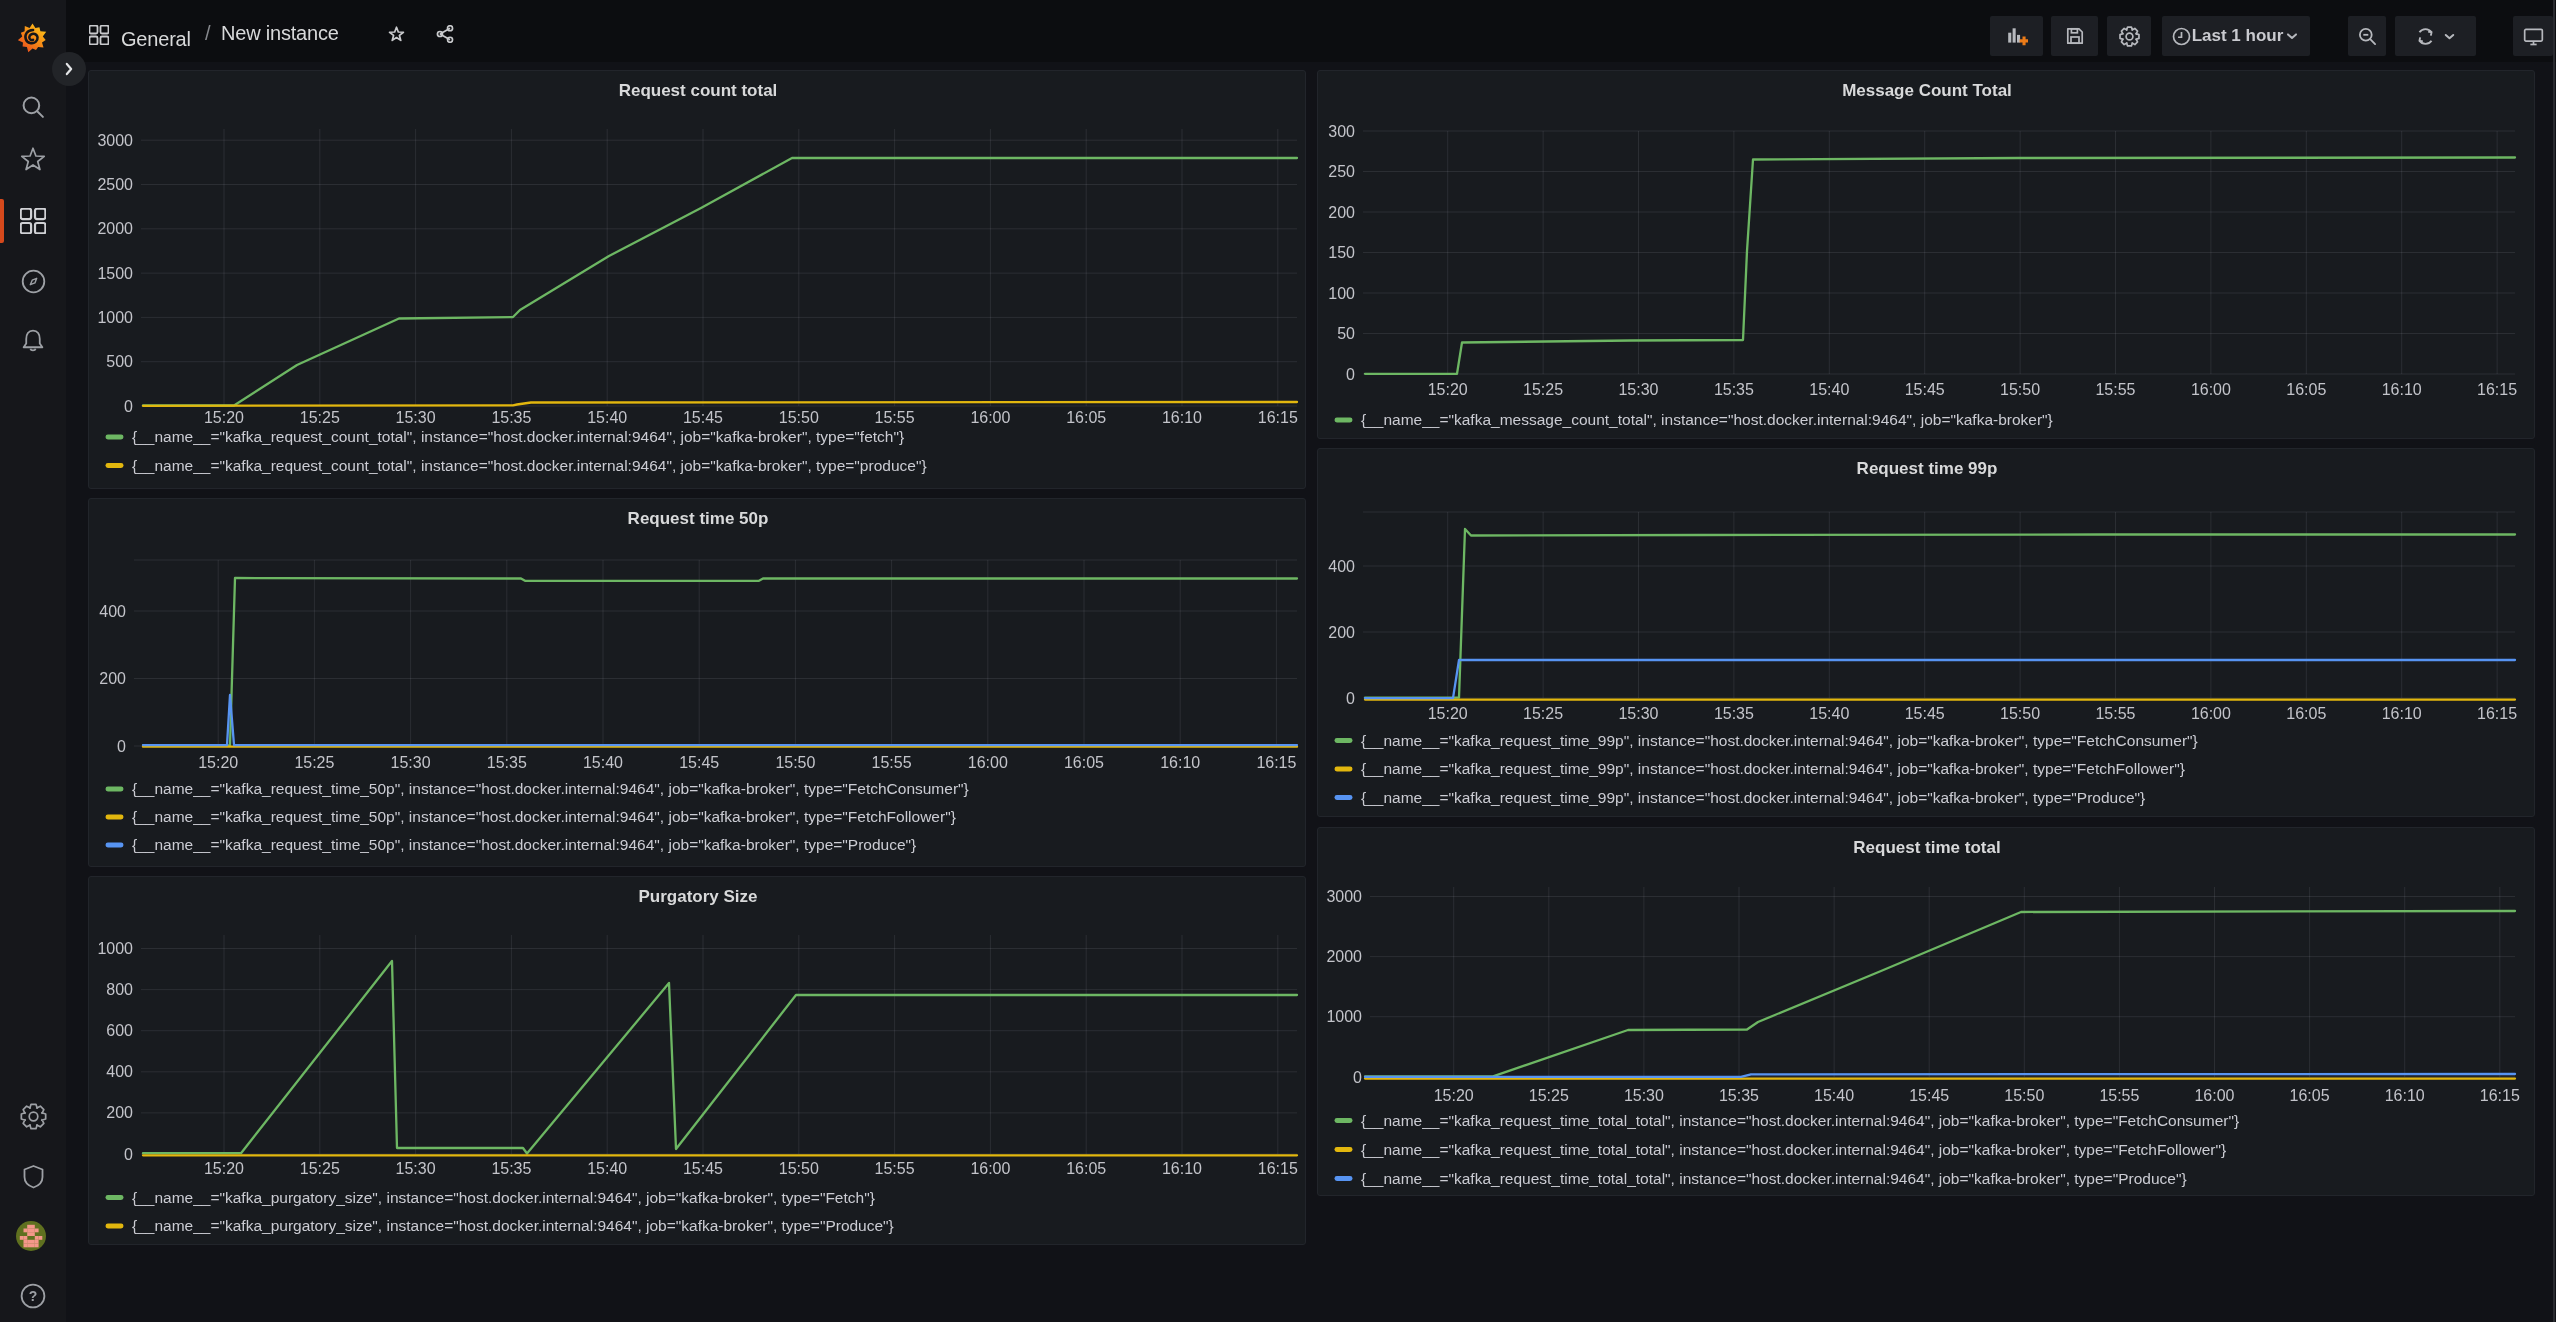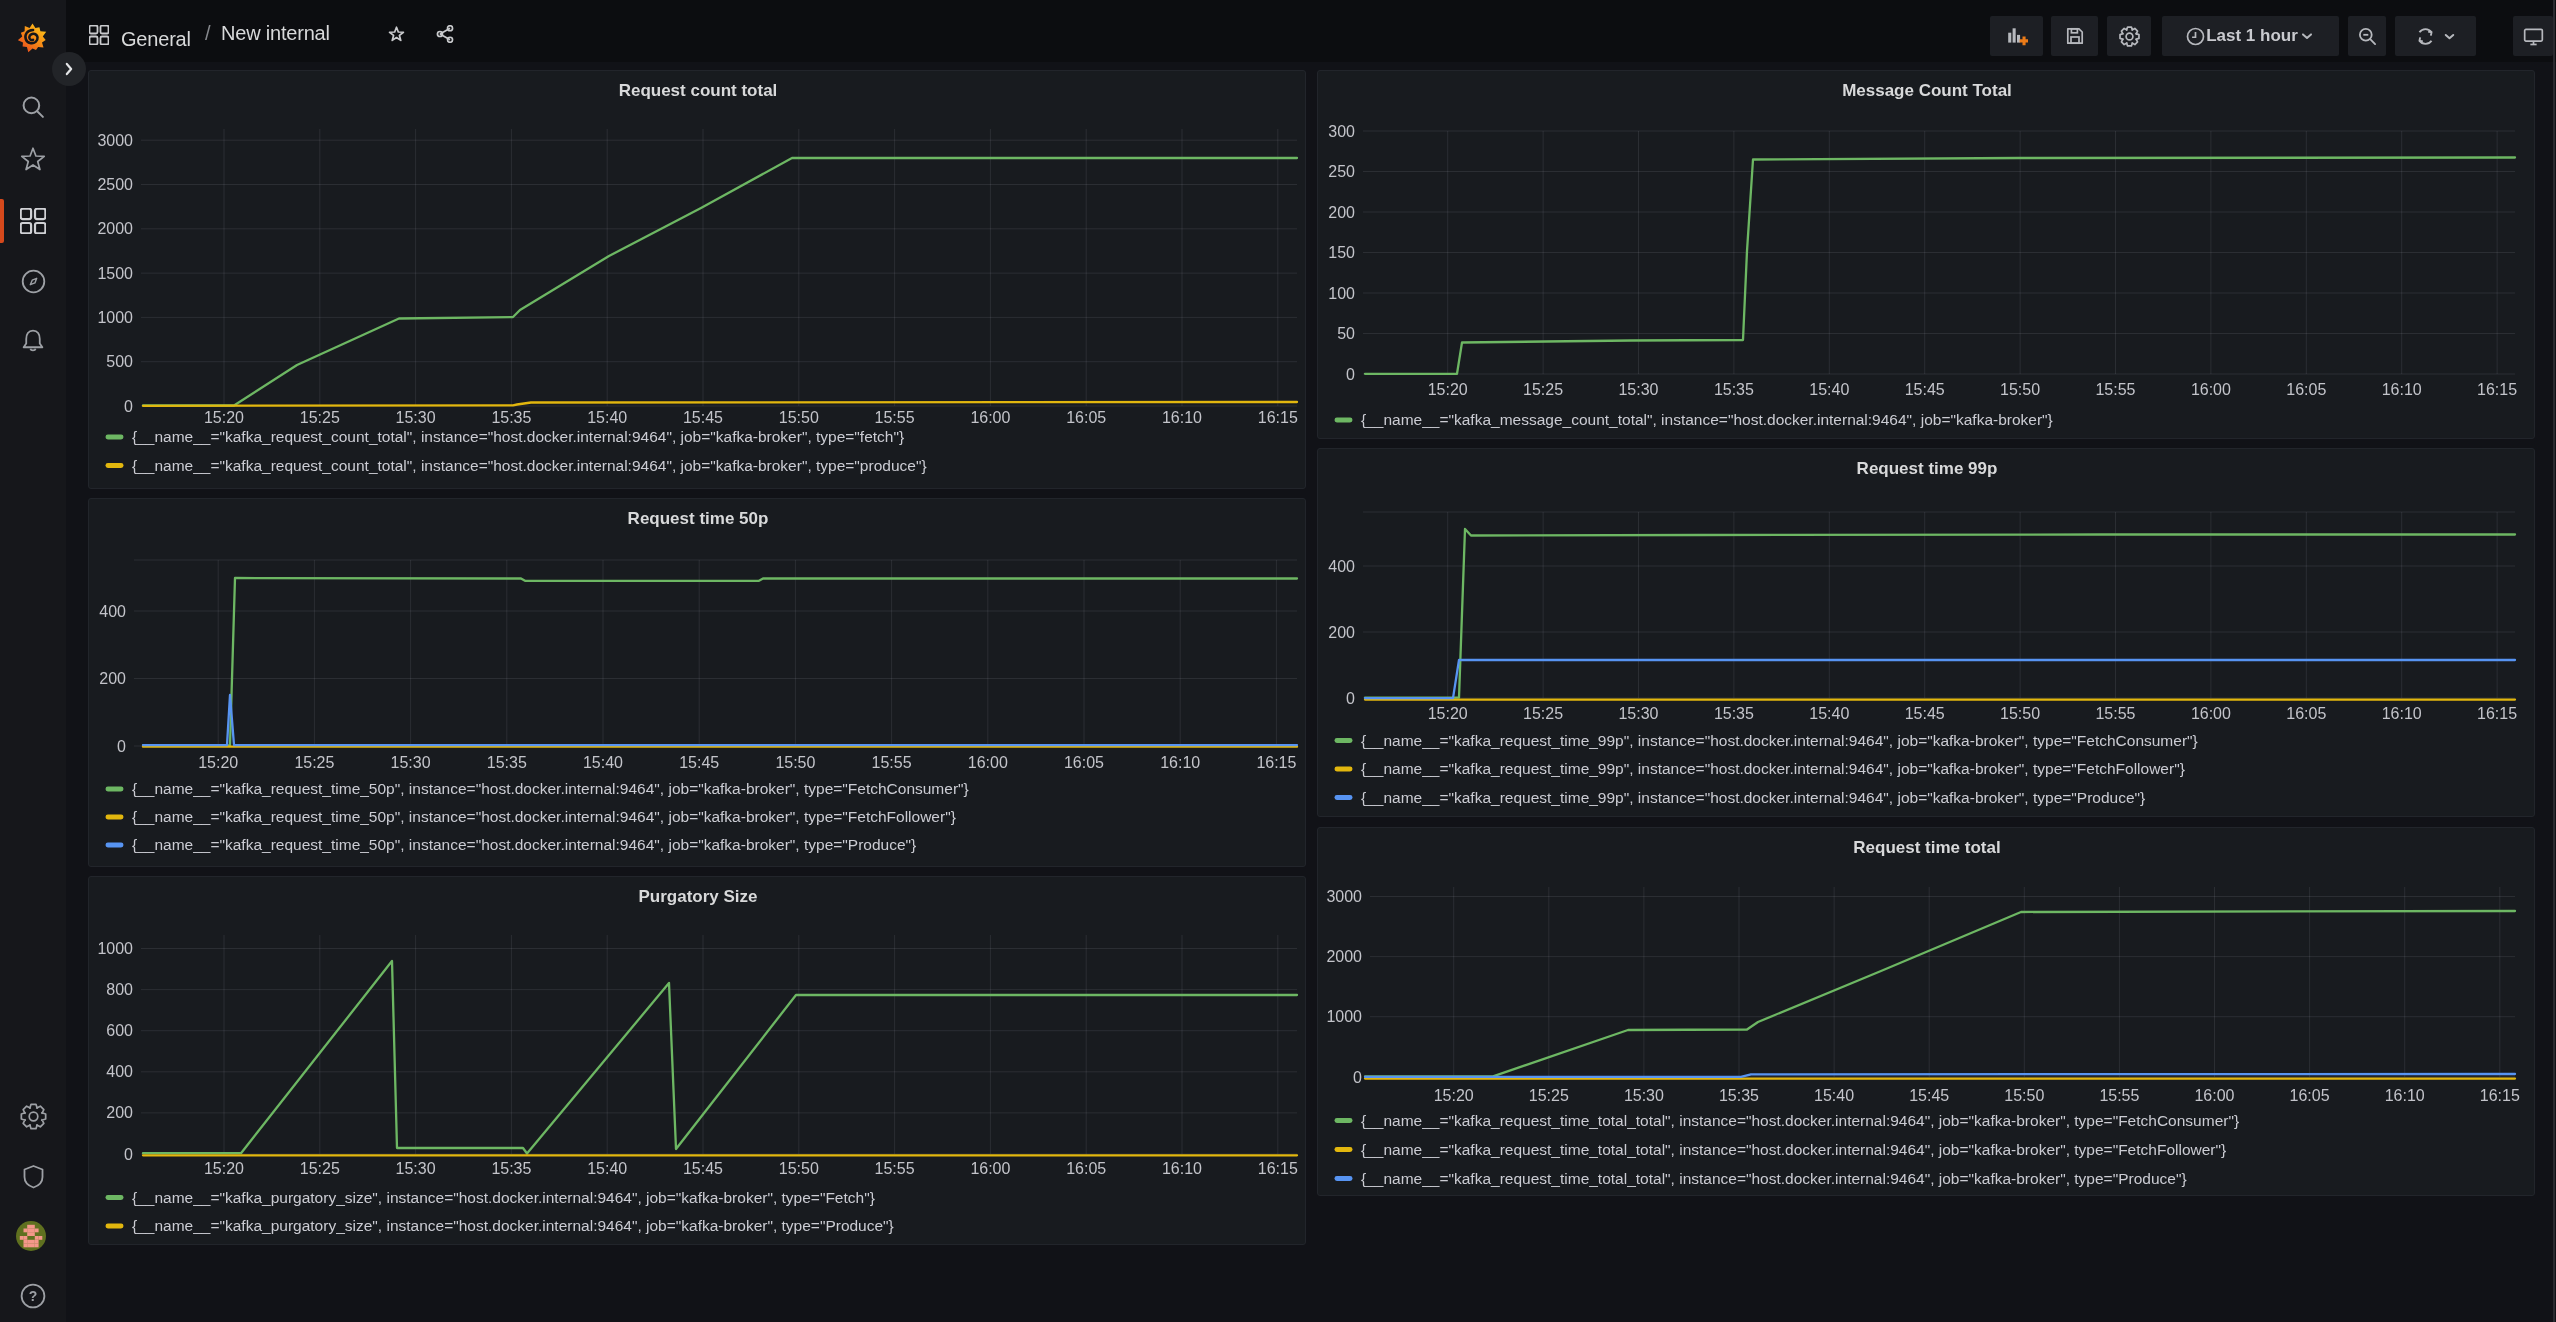--- a/index.html
+++ b/index.html
@@ -111,21 +111,21 @@
       </svg>
     </div>
 <div style="position:absolute;left:89px;top:25px"><svg width="20" height="20" viewBox="0 0 20 20" style="">
         <rect x="0.5" y="0.5" width="8.0" height="8.0" rx="1.5" fill="none" stroke="#c9cacd" stroke-width="1.8"></rect>
         <rect x="0.5" y="11.5" width="8.0" height="8.0" rx="1.5" fill="none" stroke="#c9cacd" stroke-width="1.8"></rect>
         <rect x="11.5" y="0.5" width="8.0" height="8.0" rx="1.5" fill="none" stroke="#c9cacd" stroke-width="1.8"></rect>
         <rect x="11.5" y="11.5" width="8.0" height="8.0" rx="1.5" fill="none" stroke="#c9cacd" stroke-width="1.8"></rect>
       </svg></div>
 <div style="position:absolute;left:121px;top:28px;font-size:20px;letter-spacing:-0.2px;color:#d8d9da">General</div>
 <div style="position:absolute;left:205px;top:22px;font-size:20px;color:#85878c">/</div>
-<div style="position:absolute;left:221px;top:22px;font-size:20px;letter-spacing:-0.2px;color:#d8d9da">New internal</div>
+<div style="position:absolute;left:221px;top:22px;font-size:20px;letter-spacing:-0.2px;color:#d8d9da">New instance</div>
 <div style="position:absolute;left:388px;top:26px"><svg width="17" height="17" viewBox="0 0 17 17" style="">
         <polygon points="8.50,1.20 10.30,6.02 15.44,6.24 11.42,9.45 12.79,14.41 8.50,11.57 4.21,14.41 5.58,9.45 1.56,6.24 6.70,6.02" fill="none" stroke="#c9cacd" stroke-width="1.7" stroke-linejoin="round"></polygon>
       </svg></div>
 <div style="position:absolute;left:436px;top:25px"><svg width="18" height="18" viewBox="0 0 18 18" style="">
         <line x1="3.96" y1="9.0" x2="14.040000000000001" y2="3.2399999999999998" stroke="#c9cacd" stroke-width="1.7"></line>
         <line x1="3.96" y1="9.0" x2="14.040000000000001" y2="14.76" stroke="#c9cacd" stroke-width="1.7"></line>
         <circle cx="3.96" cy="9.0" r="2.5200000000000005" fill="none" stroke="#c9cacd" stroke-width="1.7"></circle>
         <circle cx="14.040000000000001" cy="3.2399999999999998" r="2.5200000000000005" fill="none" stroke="#c9cacd" stroke-width="1.7"></circle>
         <circle cx="14.040000000000001" cy="14.76" r="2.5200000000000005" fill="none" stroke="#c9cacd" stroke-width="1.7"></circle>
       </svg></div>
@@ -143,21 +143,21 @@
         <rect x="6.0" y="11.0" width="8.0" height="6.2" fill="none" stroke="#b6b8bd" stroke-width="1.7"></rect>
         <rect x="6.4" y="2.8000000000000003" width="6.0" height="4.0" fill="none" stroke="#b6b8bd" stroke-width="1.7"></rect>
       </svg>
     </div>
 <div class="navbtn" style="left:2107px;width:44px">
       <svg width="21" height="21" viewBox="0 0 21 21" style="">
         <polygon points="16.92,7.63 19.97,8.58 19.97,12.42 16.92,13.37 17.07,13.01 18.55,15.84 15.84,18.55 13.01,17.07 13.37,16.92 12.42,19.97 8.58,19.97 7.63,16.92 7.99,17.07 5.16,18.55 2.45,15.84 3.93,13.01 4.08,13.37 1.03,12.42 1.03,8.58 4.08,7.63 3.93,7.99 2.45,5.16 5.16,2.45 7.99,3.93 7.63,4.08 8.58,1.03 12.42,1.03 13.37,4.08 13.01,3.93 15.84,2.45 18.55,5.16 17.07,7.99" fill="none" stroke="#b6b8bd" stroke-width="1.7" stroke-linejoin="round"></polygon>
         <circle cx="10.5" cy="10.5" r="3.4" fill="none" stroke="#b6b8bd" stroke-width="1.7"></circle>
       </svg>
     </div>
-<div class="navbtn" style="left:2162px;width:177px;gap:1px">
+<div class="navbtn" style="left:2162px;width:148px;gap:1px">
       <svg width="19" height="19" viewBox="0 0 19 19" style="">
         <circle cx="9.5" cy="9.5" r="8.0" fill="none" stroke="#b6b8bd" stroke-width="1.7"></circle>
         <path d="M 9.5 4.94 L 9.5 10.260000000000002 L 6.08 10.260000000000002" fill="none" stroke="#b6b8bd" stroke-width="1.7"></path>
       </svg>
       <span style="font-size:17px;font-weight:bold;color:#c9cacf">Last 1 hour</span>
       <svg width="16" height="16" viewBox="0 0 16 16" style="">
         <path d="M 4.0 6.4 L 8.0 9.92 L 12.0 6.4" fill="none" stroke="#b6b8bd" stroke-width="2.0" stroke-linecap="round" stroke-linejoin="round"></path>
       </svg>
     </div>
 <div class="navbtn" style="left:2348px;width:38px">

